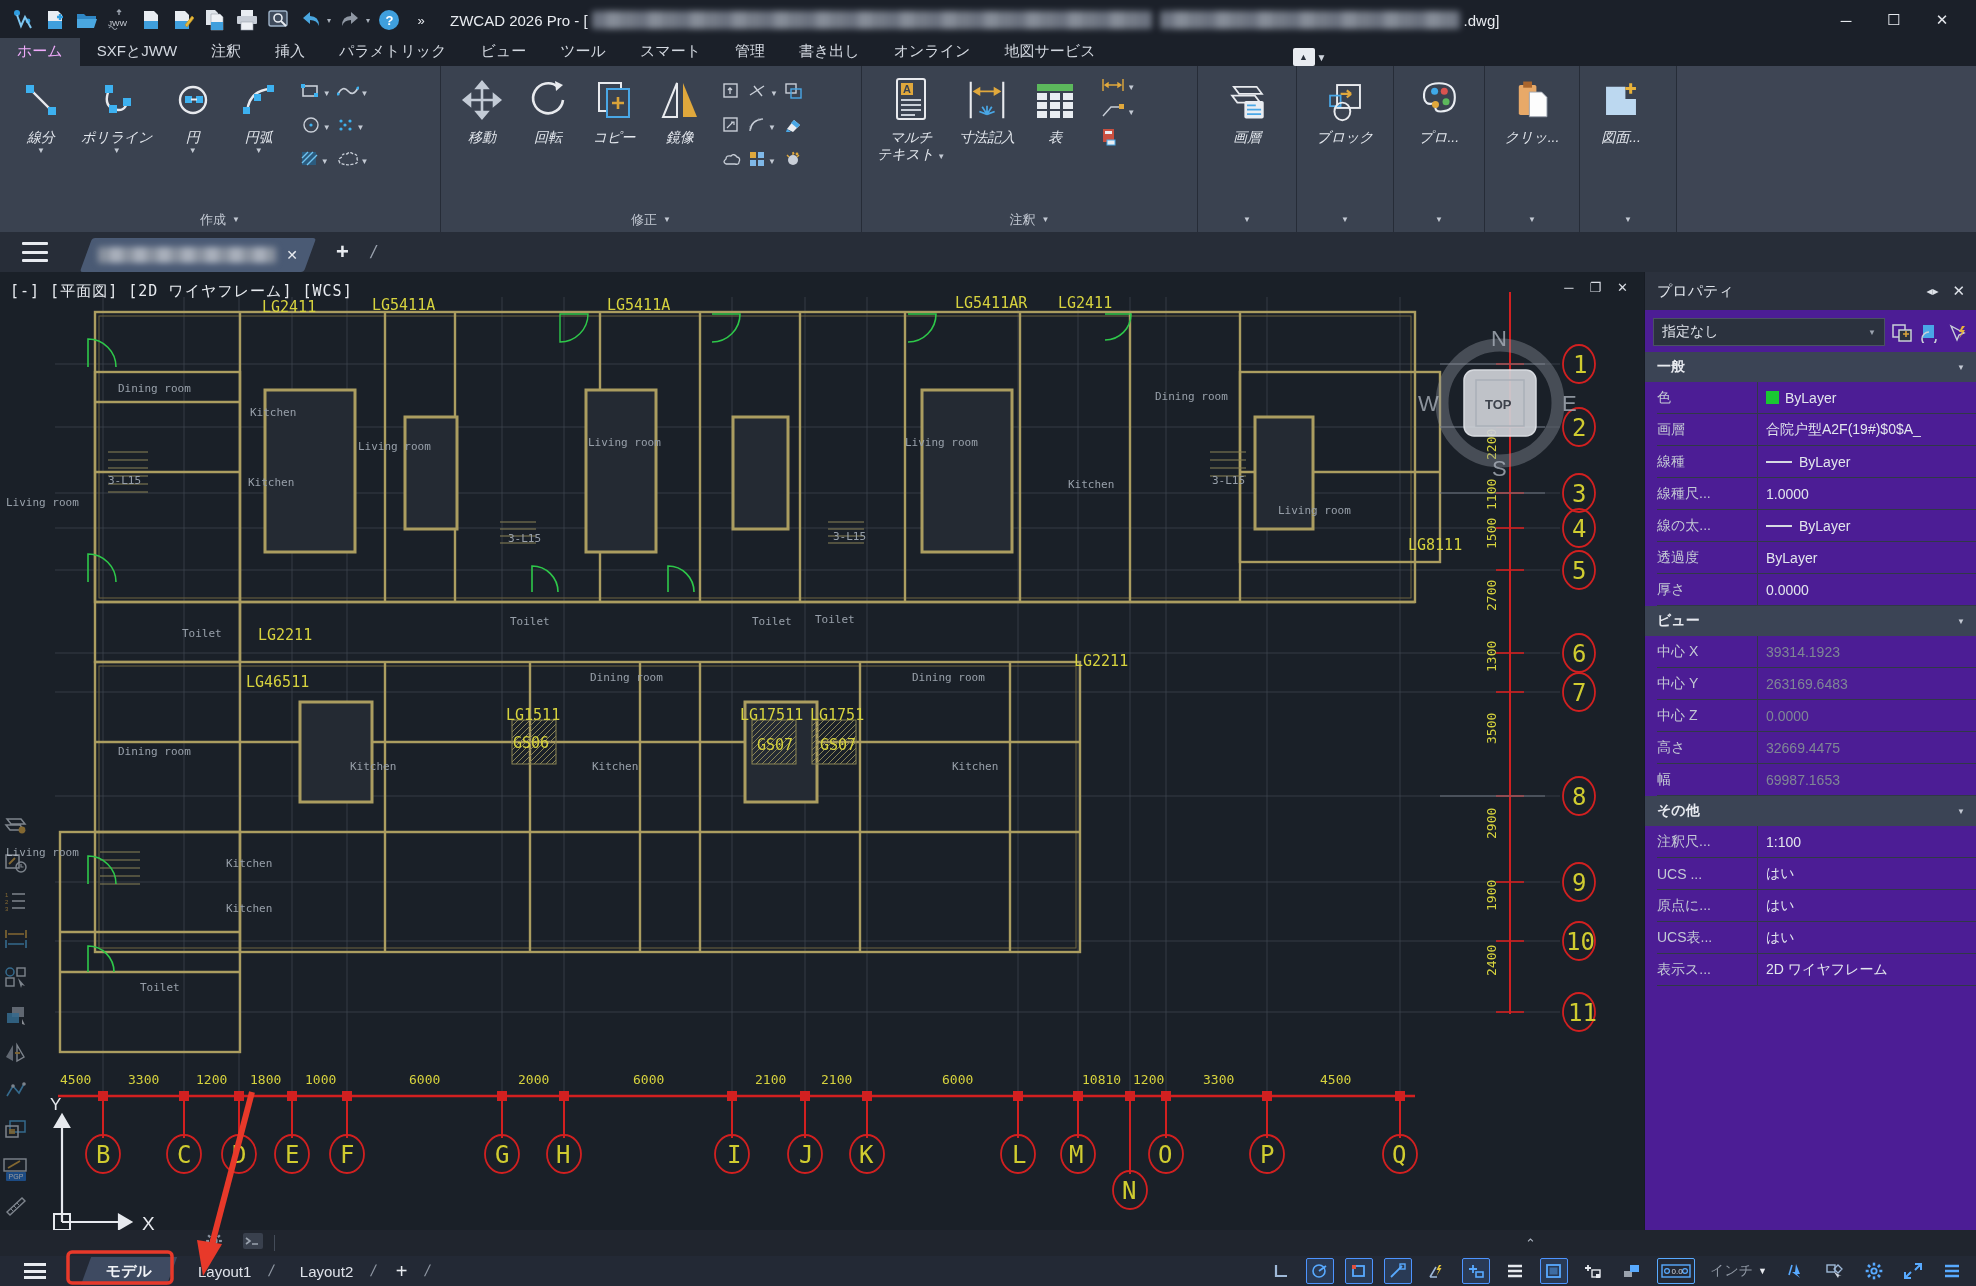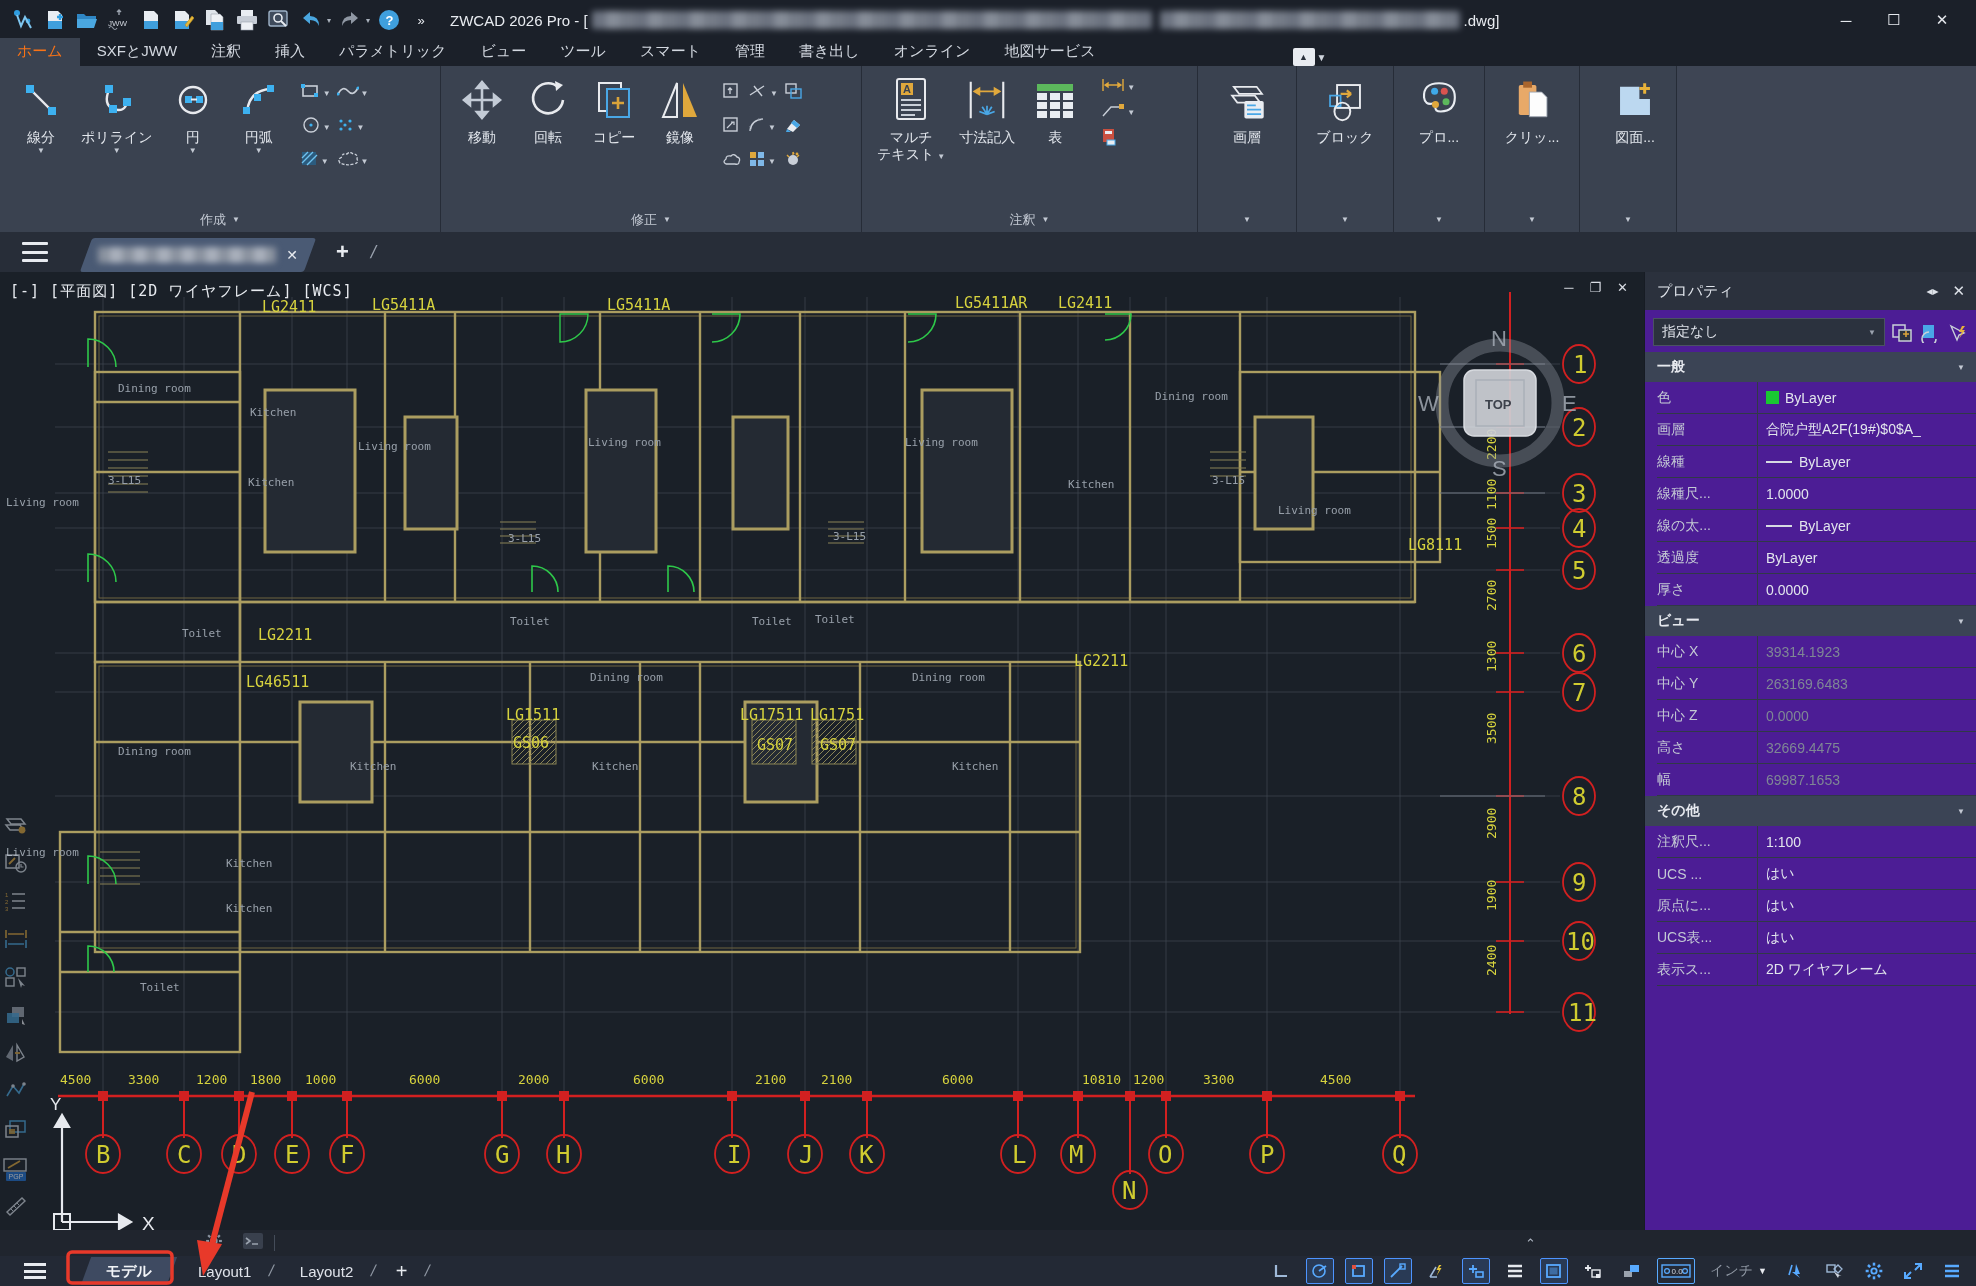--- a/index.html
+++ b/index.html
@@ -17,35 +17,35 @@
   .blurblock{display:inline-block;height:18px;border-radius:2px;margin:0 4px;
      background:repeating-linear-gradient(90deg,#7b8common 0,#7b8290 0 14px,#99a0ac 14px 28px,#868d99 28px 42px);
      background:repeating-linear-gradient(90deg,#7b8290 0 14px,#99a0ac 14px 28px,#868d99 28px 42px);
      filter:blur(3px);opacity:.85;}
   .winbtns{margin-left:auto;display:flex;align-items:center;gap:8px;padding-right:14px;}
   .winbtn{width:40px;height:30px;display:flex;align-items:center;justify-content:center;color:#e6e9ee;font-size:15px;}
 
   
   #tabrow{left:0;top:40px;width:1976px;height:26px;background:#1b2029;display:flex;align-items:flex-end;}
   .rtab{padding:4px 17px 5px;font-size:15px;color:#d3d8e0;cursor:default;}
-  .rtab.active{background:#3a4250;color:#f97316;}
+  .rtab.active{background:#3a4250;color:#f0abfc;}
   .tabrow-ctl{margin-left:180px;display:flex;align-items:center;gap:2px;}
   .collapse-btn{width:22px;height:18px;background:#e9ecf1;border-radius:2px;display:flex;align-items:center;justify-content:center;color:#2b313c;font-size:9px;}
   .collapse-caret{color:#cfd4dc;font-size:10px;}
 
   
   #ribbon{left:0;top:66px;width:1976px;height:166px;background:#3a4250;display:flex;}
   .rgroup{display:flex;flex-direction:column;border-right:1px solid #262c37;}
   .rgroup-body{flex:1;display:flex;align-items:flex-start;padding:6px 8px 0;}
   .rgroup-foot{height:25px;display:flex;align-items:center;justify-content:center;gap:6px;
      font-size:13px;color:#c3c9d3;}
   .caret{font-size:8px;color:#c3c9d3;}
   .bigbtn{display:flex;flex-direction:column;align-items:center;padding:2px 7px;min-width:52px;}
   .bigbtn .bicon{width:44px;height:52px;display:flex;align-items:center;justify-content:center;}
-  .bigbtn .blabel{font-size:14px;color:#e3e7ed;margin-top:3px;white-space:nowrap;line-height:17px;text-align:center;}
+  .bigbtn .blabel{font-size:14px;color:#e3e7ed;margin-top:3px;white-space:nowrap;line-height:17px;text-align:center;font-style:italic;}
   .minigrid{display:grid;grid-template-rows:repeat(3,34px);grid-auto-flow:column;margin-left:6px;margin-top:4px;}
   .minicell{display:flex;align-items:center;gap:2px;padding:0 3px;}
   .annmini{display:flex;flex-direction:column;gap:6px;margin-left:10px;margin-top:6px;}
 
   
   #docbar{left:0;top:232px;width:1976px;height:40px;background:#272d38;display:flex;align-items:center;}
   .hamb{width:26px;height:20px;margin-left:22px;display:flex;flex-direction:column;justify-content:space-between;}
   .hamb div{height:3px;background:#e8ebf0;border-radius:1px;}
   .doctab{margin-left:38px;width:200px;height:34px;background:#4a5a74;transform:skewX(-20deg);border-radius:3px;
           display:flex;align-items:center;justify-content:space-between;padding:0 12px;align-self:flex-end;}
@@ -581,21 +581,21 @@
         </span>
         <span class="blabel">クリッ...</span>
       </div>
     </div>
     <div class="rgroup-foot">
         <span class="caret">▼</span>
       </div>
   </div>
 
   <div class="rgroup" style="width:96px">
-    <div class="rgroup-body" style="justify-content:flex-end">
+    <div class="rgroup-body" style="justify-content:flex-start">
       <div class="bigbtn">
         <span class="bicon">
           <svg width="50" height="50" viewBox="0 0 50 50">
               <path d="M8 10 h22 v14 h12 v18 H8 z" fill="#bcd8f0"></path>
               <path d="M36 6 v12 M30 12 h12" stroke="#e8b23a" stroke-width="3.4"></path>
             </svg>
         </span>
         <span class="blabel">図面...</span>
       </div>
     </div>

